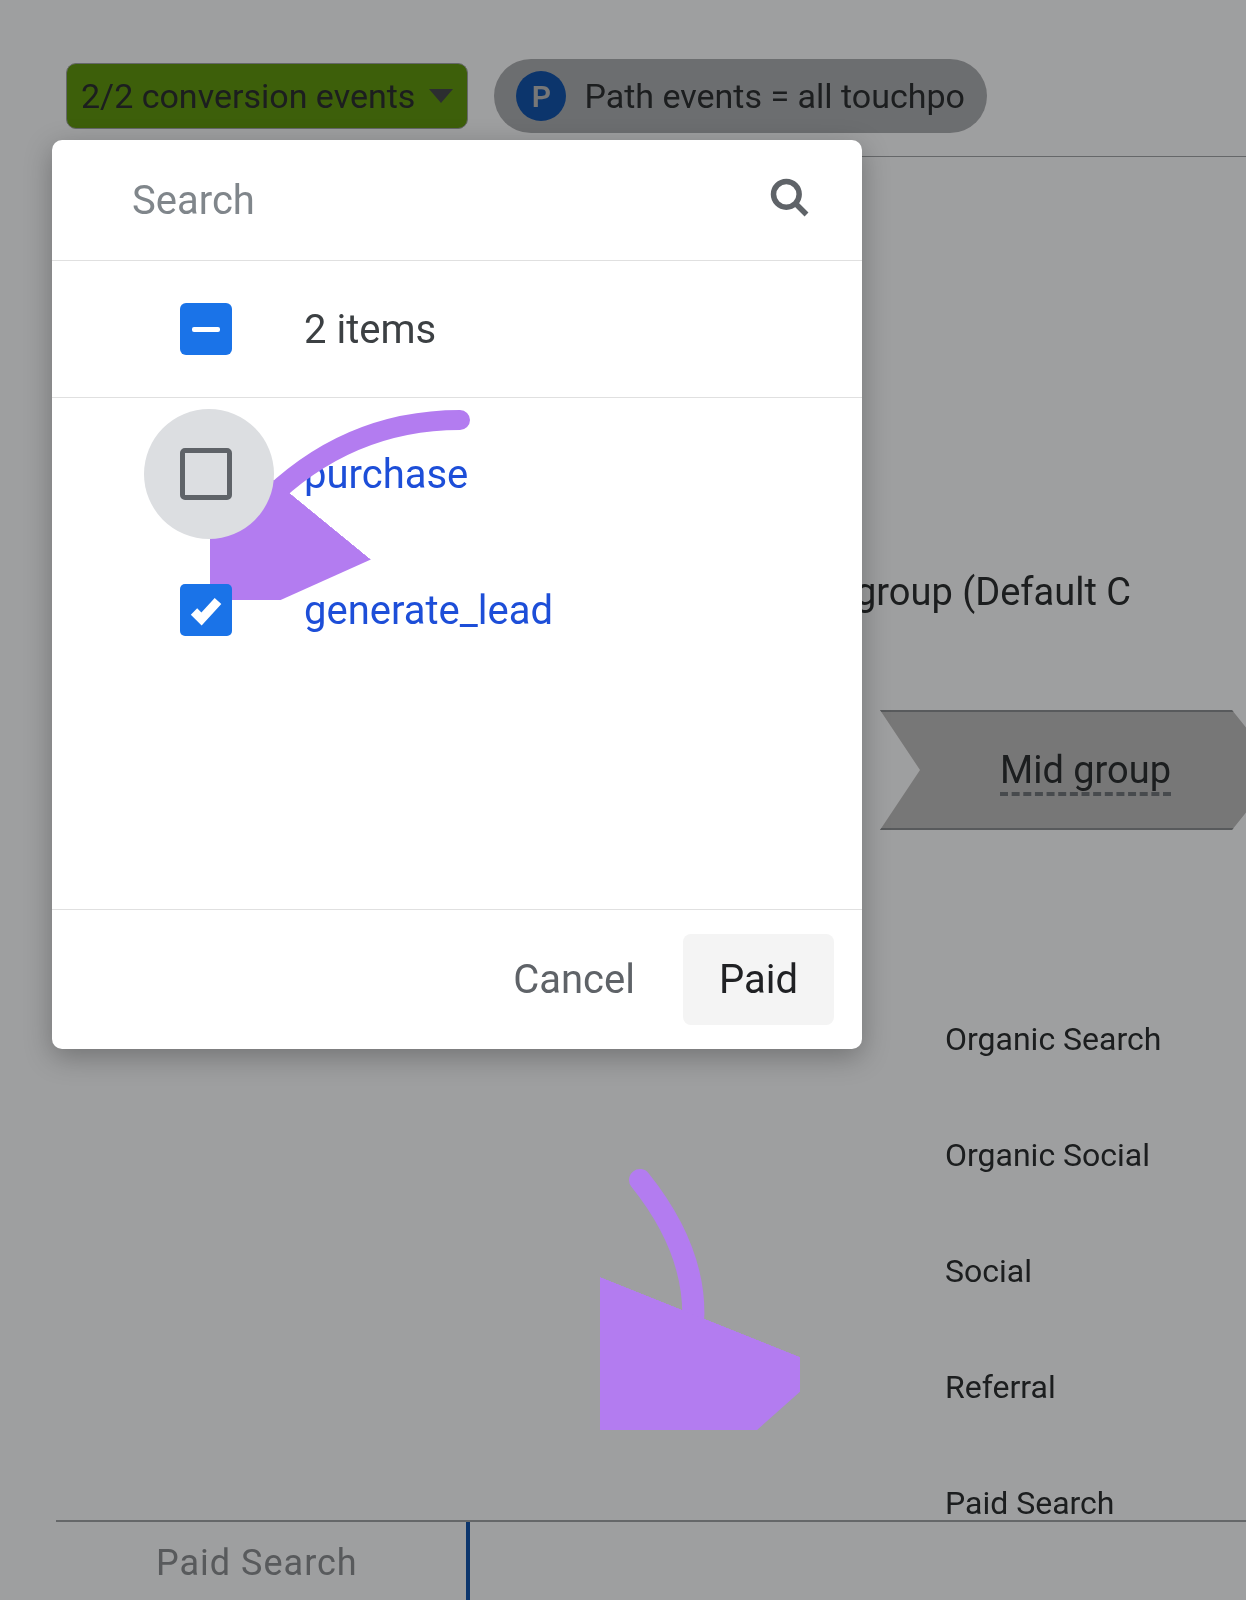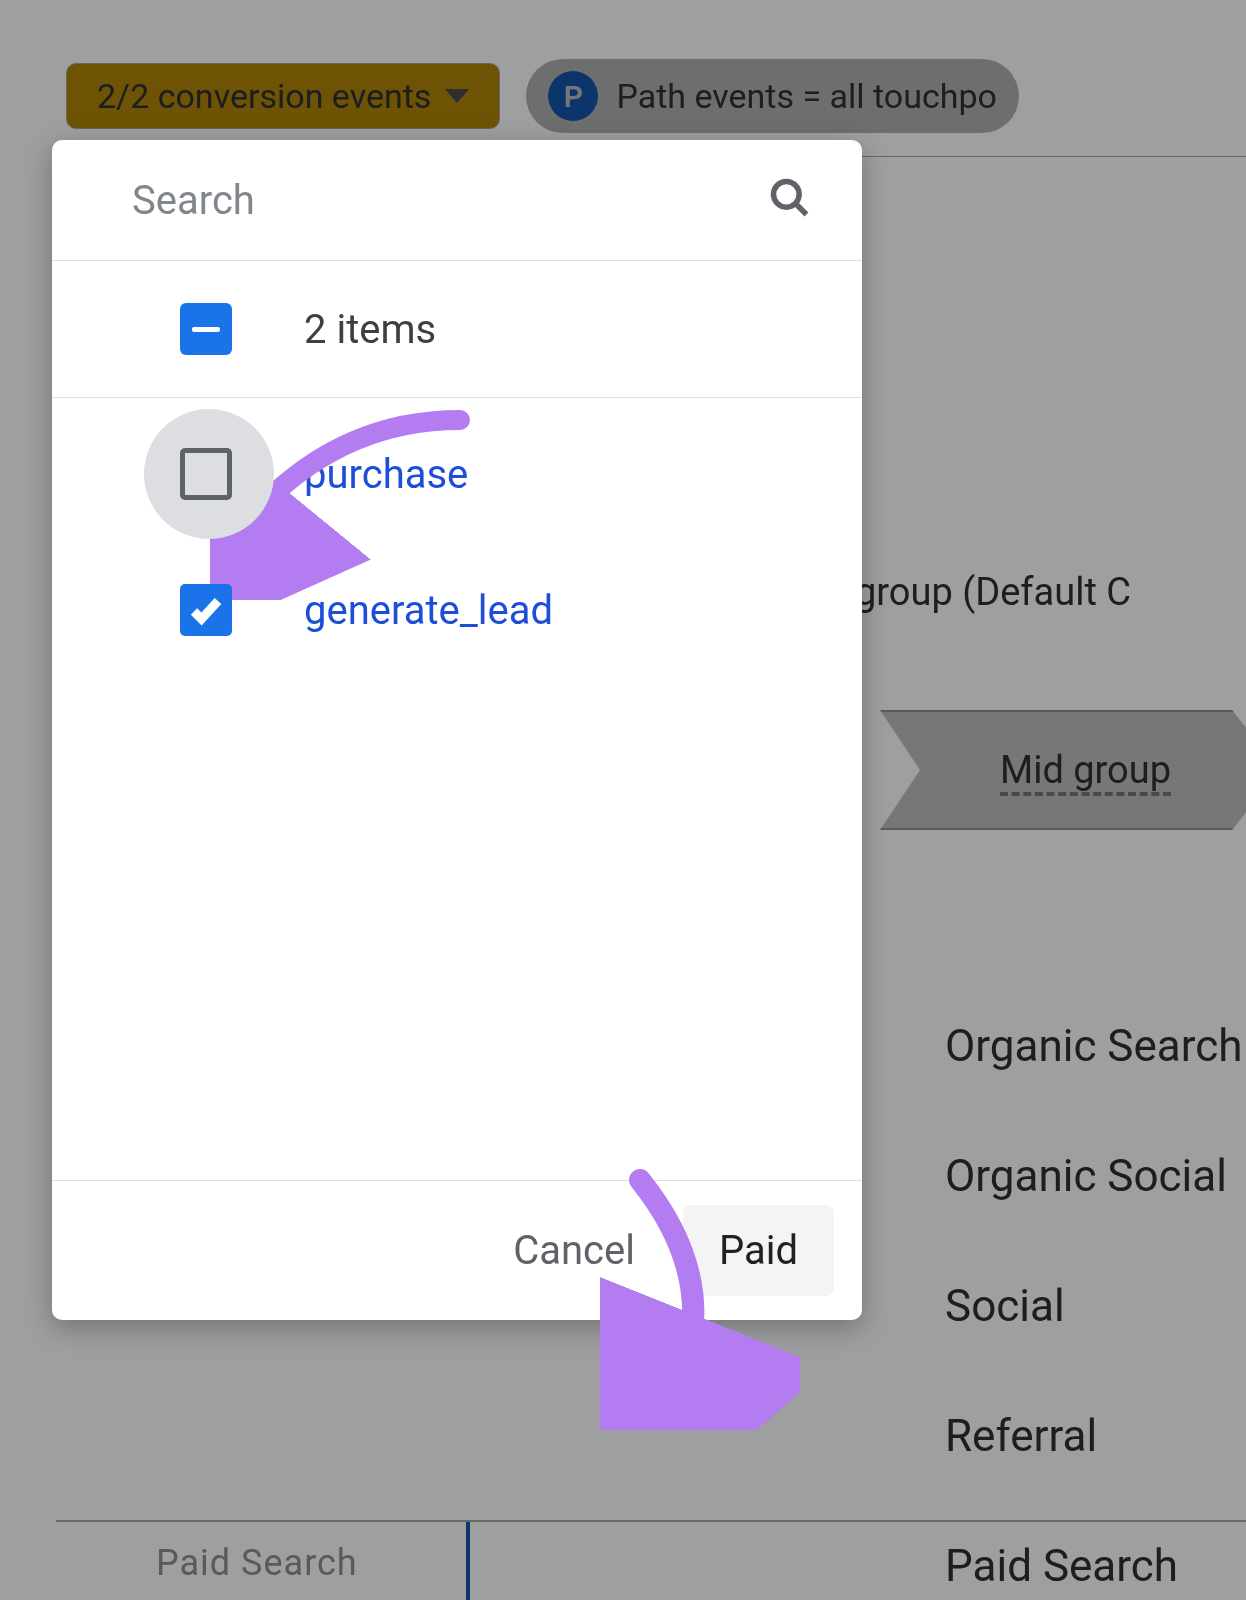--- a/index.html
+++ b/index.html
@@ -1,44 +1,44 @@
 <!DOCTYPE html>
 <html><head>
 <meta charset="utf-8">
 <style>
 * { box-sizing: border-box; margin: 0; padding: 0; font-family: 'Google Sans', Roboto, Arial, sans-serif; }
 body { width: 1246px; height: 1600px; background: #f8f9fa; overflow: hidden; position: relative; }
 
 .bg { position: absolute; inset: 0; filter: brightness(0.73); }
 
 .filter-bar { position: absolute; top: 46px; left: 0; right: 0; height: 100px; display: flex; align-items: center; gap: 26px; padding-left: 66px; }
-.dropdown-pill { background: #eab308; border: 1px solid #dadce0; border-radius: 10px; padding: 12px 30px; display: inline-flex; align-items: center; gap: 14px; font-size: 34px; color: #3c4043; cursor: pointer; }
+.dropdown-pill { background: #84cc16; border: 1px solid #dadce0; border-radius: 10px; padding: 12px 14px; display: inline-flex; align-items: center; gap: 14px; font-size: 34px; color: #3c4043; cursor: pointer; }
 .dropdown-pill .caret { width: 0; height: 0; border-left: 12px solid transparent; border-right: 12px solid transparent; border-top: 14px solid #5f6368; }
 
 .path-pill { display: inline-flex; align-items: center; gap: 18px; font-size: 34px; color: #3c4043; padding: 12px 22px; border-radius: 50px; background: #e9ecf1; }
 .p-badge { width: 50px; height: 50px; border-radius: 50%; background: #1a73e8; color: #fff; display: flex; align-items: center; justify-content: center; font-weight: 600; font-size: 30px; }
 
 .divider-h { position: absolute; left: 56px; right: 0; top: 156px; height: 1px; background: #dadce0; }
 
 .group-label { position: absolute; top: 570px; left: 855px; font-size: 38px; color: #3c4043; white-space: nowrap; }
 
 .chevron-tab { position: absolute; top: 710px; left: 880px; height: 120px; width: 400px; display: flex; align-items: center; padding-left: 120px; font-size: 38px; color: #3c4043; border: 2px solid #bdc1c6; border-left: none; background: #fff; clip-path: polygon(0 0, 88% 0, 100% 50%, 88% 100%, 0 100%, 10% 50%); }
 .chevron-tab span { text-decoration: underline dashed #9aa0a6; text-underline-offset: 10px; }
 
-.channel-list { position: absolute; top: 1020px; left: 945px; display: flex; flex-direction: column; gap: 78px; font-size: 44px; color: #3c4043; }
+.channel-list { position: absolute; top: 1020px; left: 945px; display: flex; flex-direction: column; gap: 78px; font-size: 32px; color: #3c4043; }
 
 .bottom-chart { position: absolute; bottom: 0; left: 56px; right: 0; height: 80px; border-top: 2px solid #dadce0; }
 .bottom-chart .label-faint { position: absolute; top: 20px; left: 100px; color: #bdc1c6; font-size: 36px; letter-spacing: 1px; }
 .bottom-chart .vline { position: absolute; top: 0; bottom: 0; left: 410px; width: 4px; background: #1a73e8; }
 
 
 .overlay { position: absolute; inset: 0; background: rgba(0,0,0,0.36); }
 
 
-.popover { position: absolute; top: 140px; left: 52px; width: 810px; height: 1180px; background: #fff; border-radius: 10px; box-shadow: 0 8px 28px rgba(0,0,0,0.28); display: flex; flex-direction: column; }
+.popover { position: absolute; top: 140px; left: 52px; width: 810px; height: 909px; background: #fff; border-radius: 10px; box-shadow: 0 8px 28px rgba(0,0,0,0.28); display: flex; flex-direction: column; }
 
 .search-row { display: flex; align-items: center; padding: 36px 50px 36px 80px; border-bottom: 1px solid #e0e0e0; }
 .search-row input { flex: 1; border: none; outline: none; font-size: 40px; color: #5f6368; background: transparent; }
 .search-row input::placeholder { color: #80868b; }
 .search-icon svg { width: 44px; height: 44px; stroke: #5f6368; stroke-width: 3; fill: none; }
 
 .summary-row { display: flex; align-items: center; gap: 72px; padding: 42px 50px 42px 128px; border-bottom: 1px solid #e0e0e0; font-size: 40px; color: #3c4043; }
 .indeterminate { width: 52px; height: 52px; background: #1a73e8; border-radius: 6px; display: flex; align-items: center; justify-content: center; }
 .indeterminate::after { content: ''; width: 28px; height: 5px; background: #fff; border-radius: 2px; }
 

